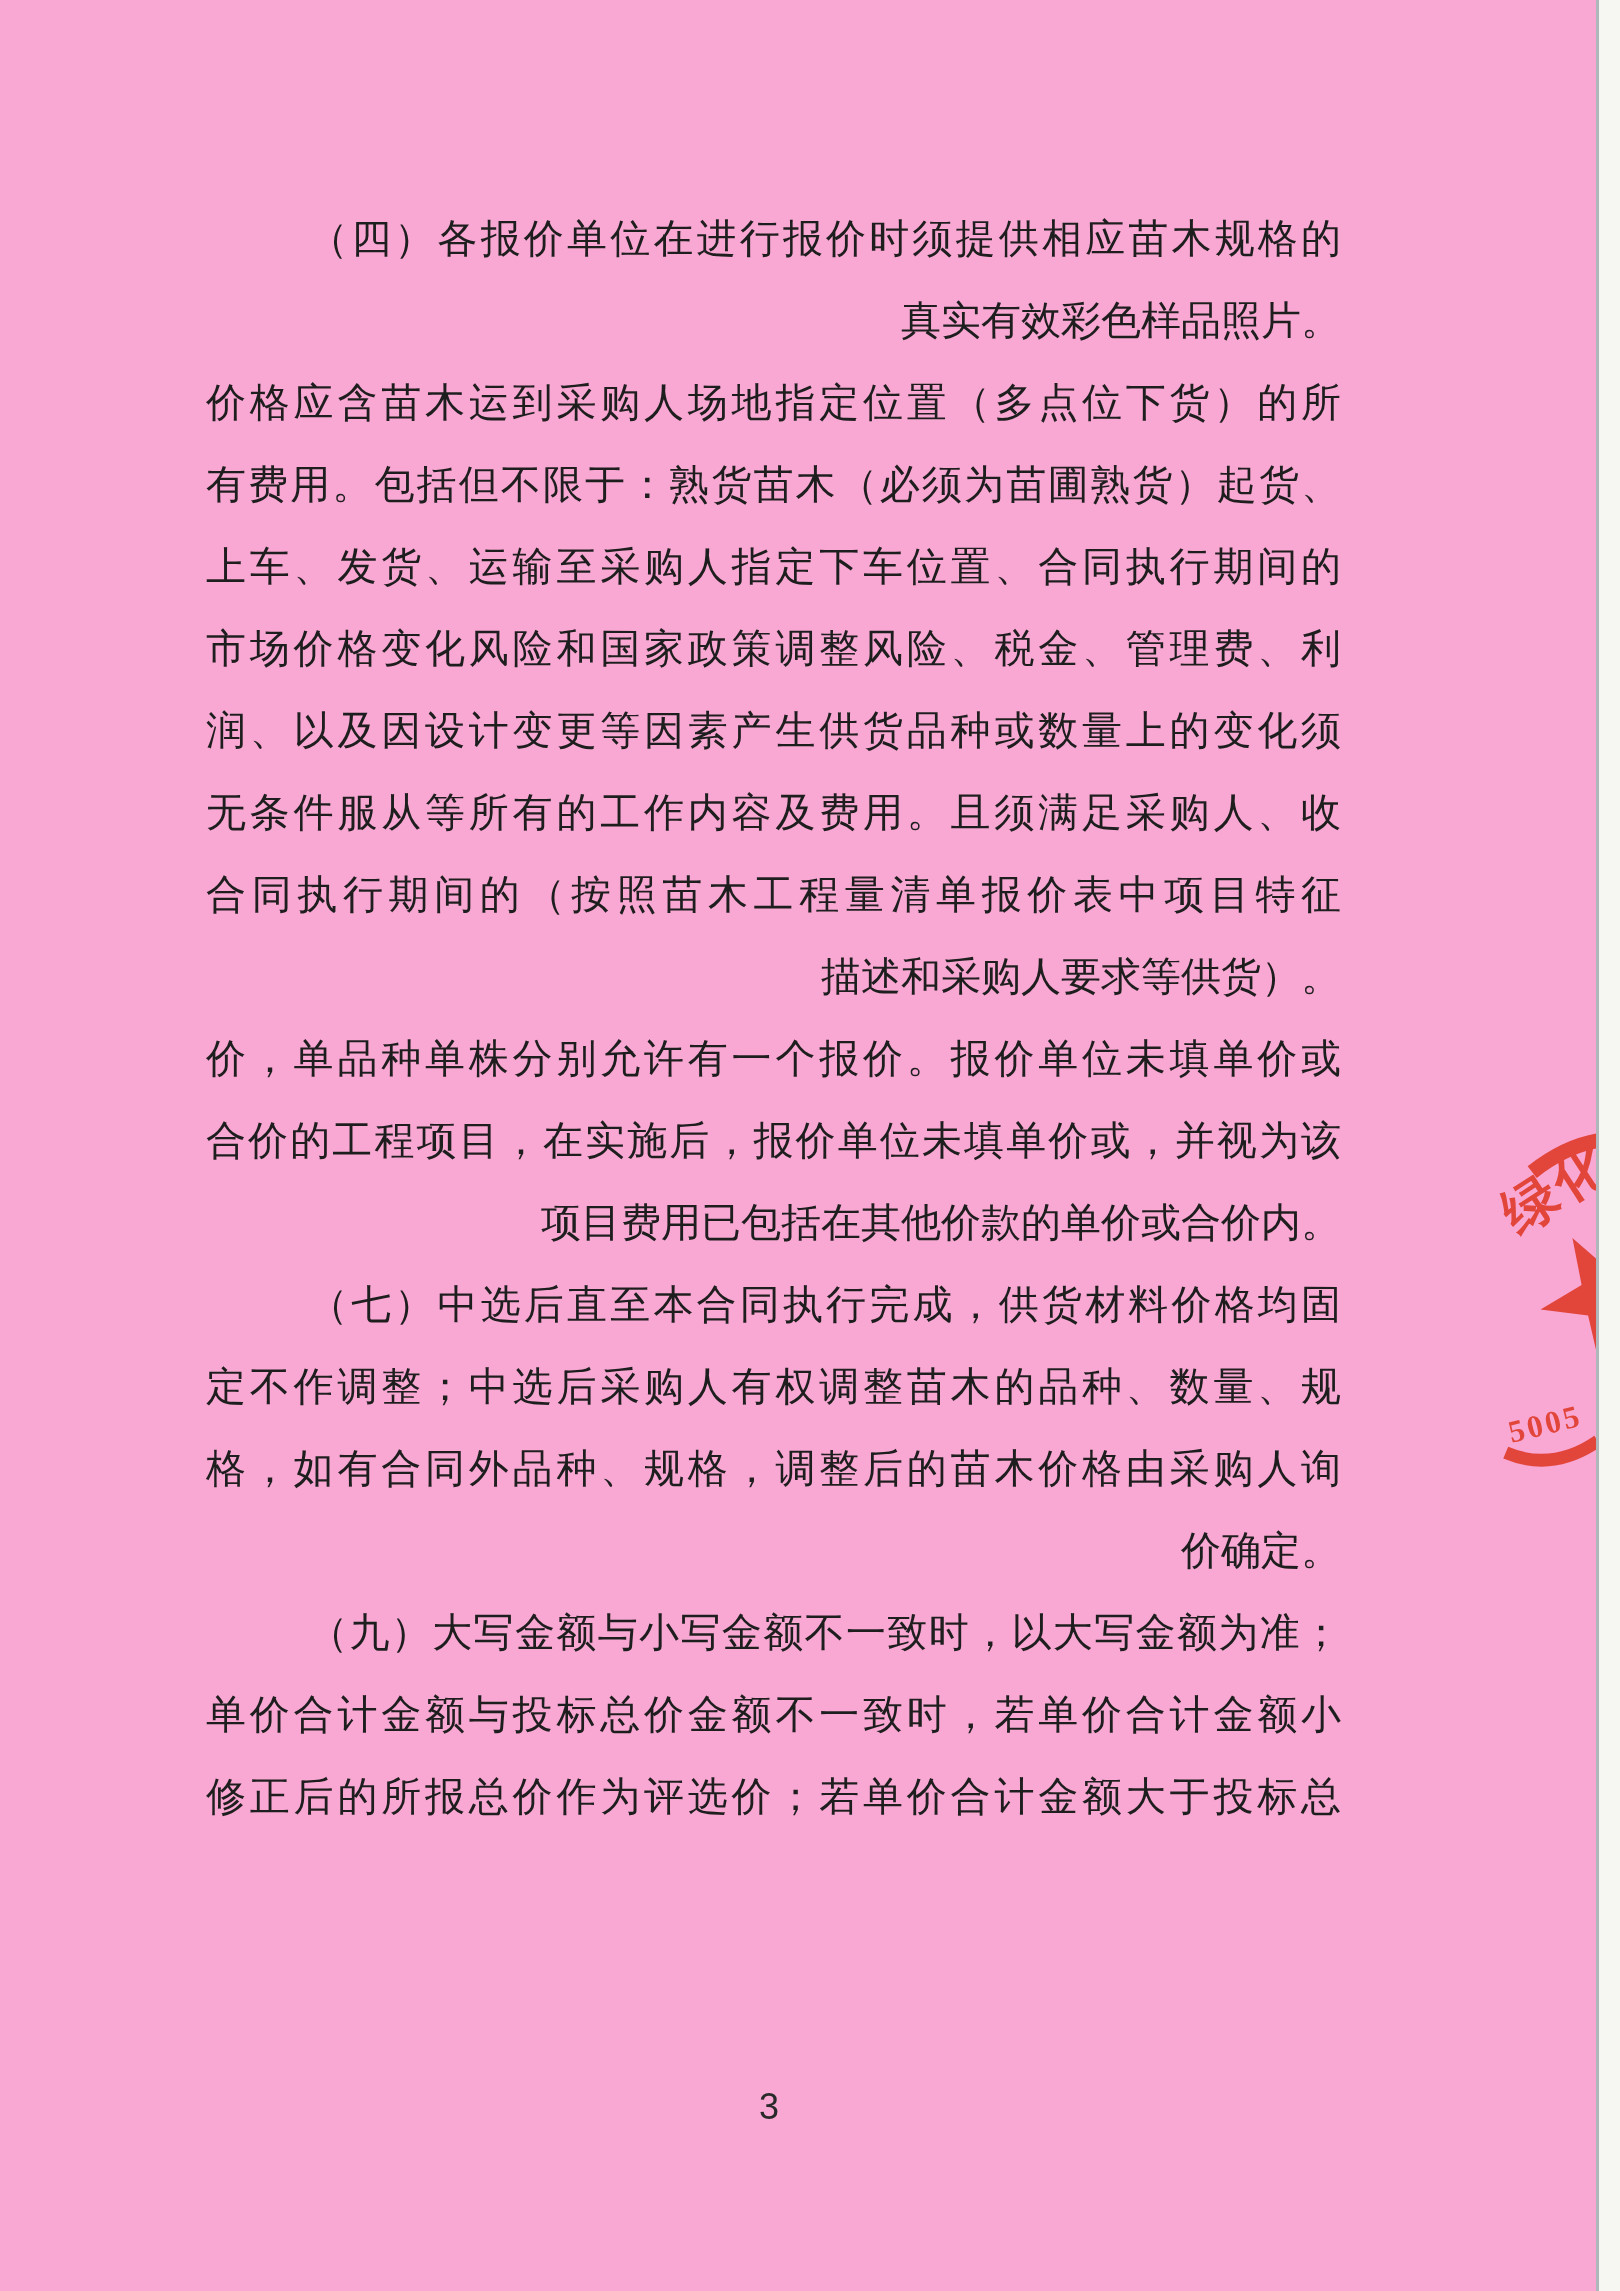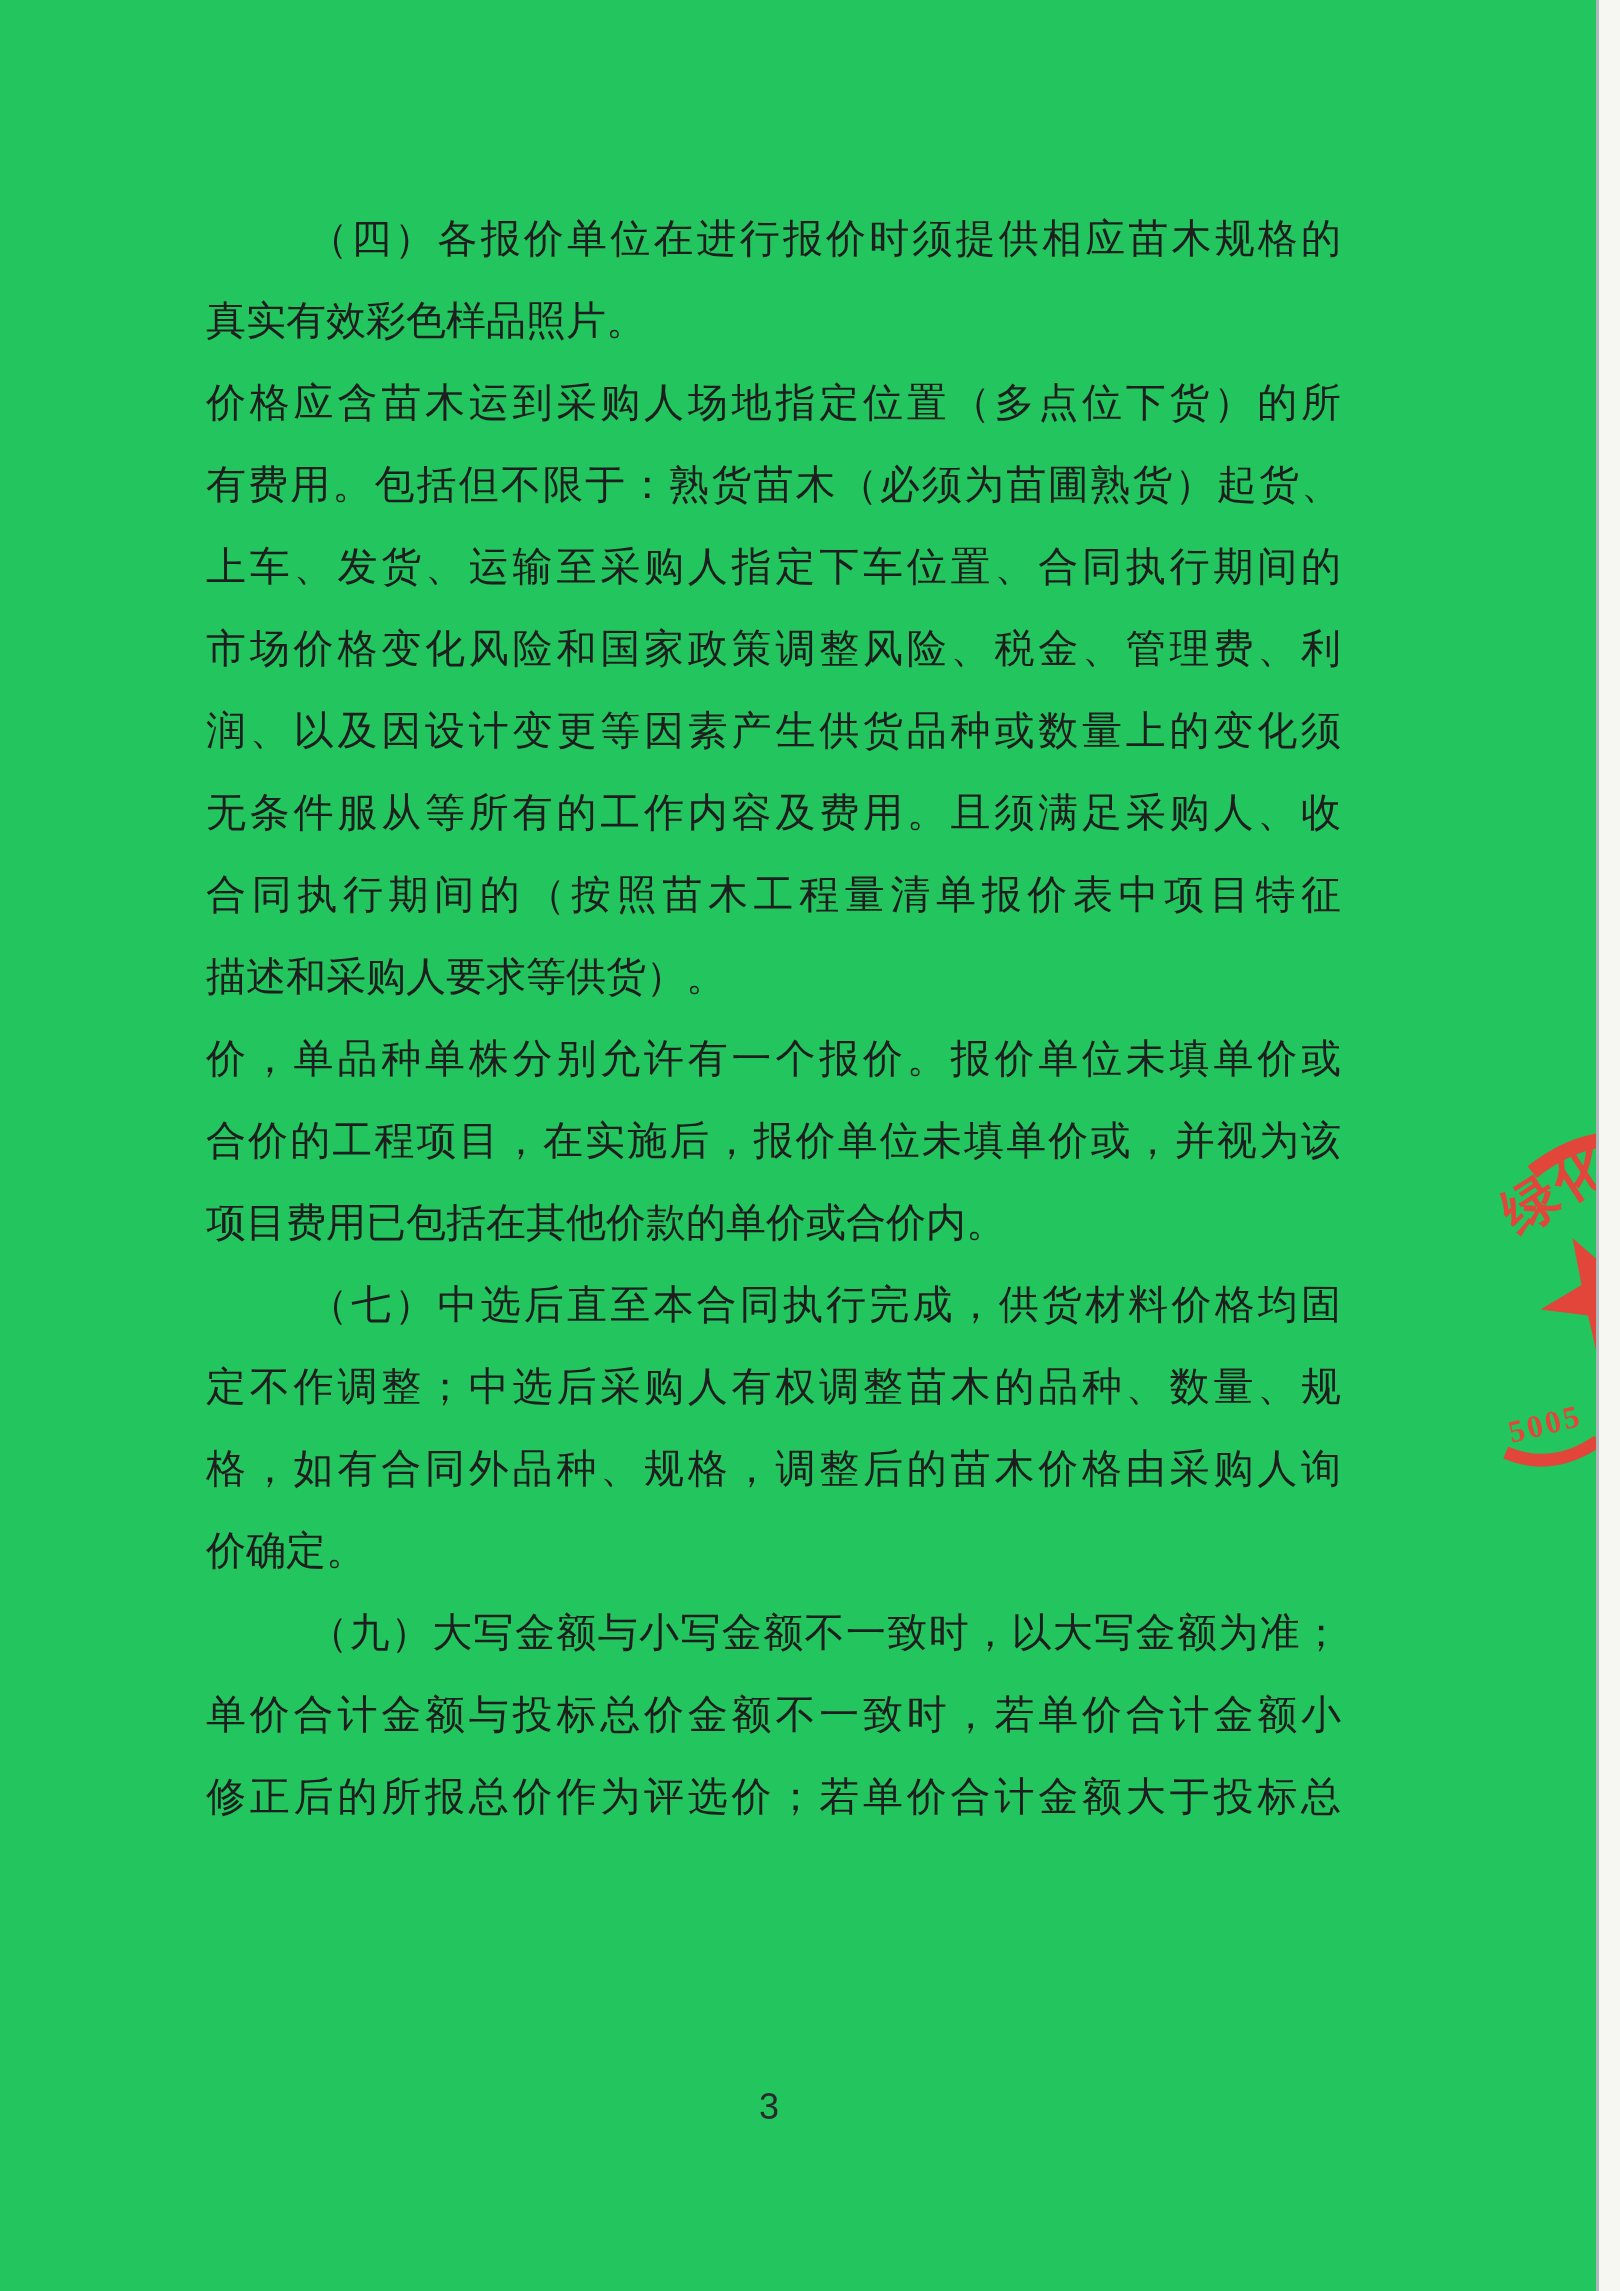--- a/index.html
+++ b/index.html
@@ -5,37 +5,37 @@
   html,body{margin:0;padding:0;}
   body{
     width:1620px;height:2292px;
     background:#fefefe;
     position:relative;
     overflow:hidden;
     font-family:"Liberation Serif","DejaVu Serif",serif;
   }
   .page{
     position:absolute;inset:0;
-    background:#22c55e;
+    background:#f9a8d4;
     padding-left:20px;
   }
   
   .textblock{
     position:absolute;
     left:206px;top:198px;width:1135px;
     color:#1e1e1e;
   }
   .line{
     font-size:40px;
     line-height:82px;
     height:82px;
     white-space:normal;
     letter-spacing:0;
     font-weight:400;
-    text-align:left;
+    text-align:right;
   }
   .line.justify{
     text-align:justify;
     text-align-last:justify;
   }
   .line.indent{
     text-indent:102px;
   }
   
   .pagenum{

